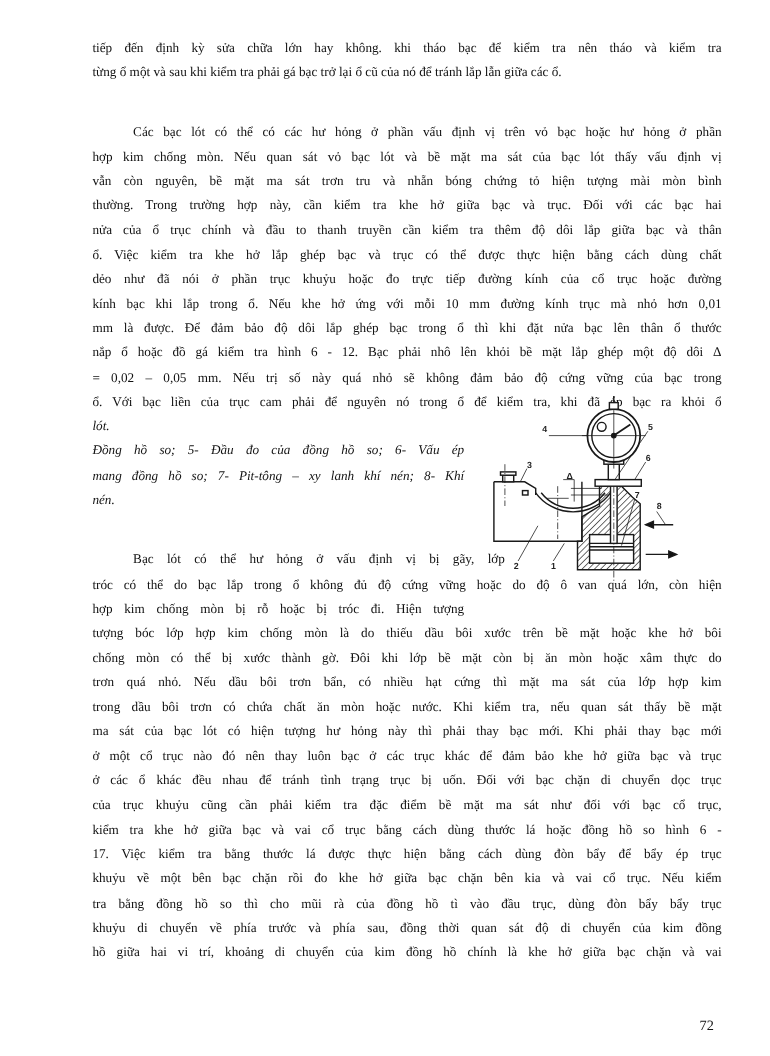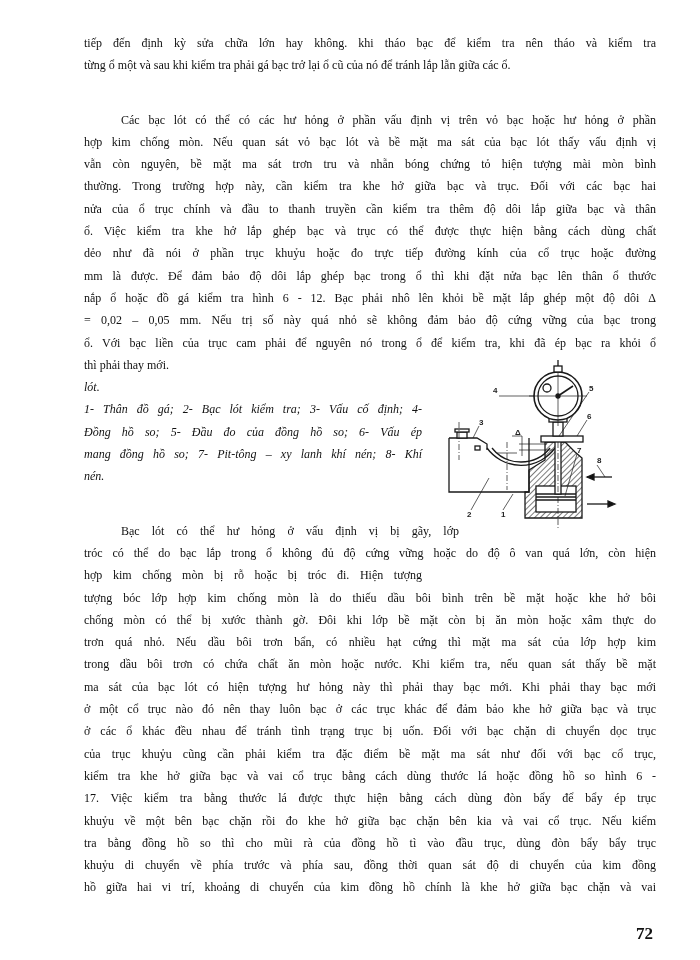--- a/index.html
+++ b/index.html
@@ -23,54 +23,53 @@
   .caption b { font-weight: bold; font-style: italic; }
   .figure {
     position: absolute; left: 437px; top: 360px; width: 215px; height: 180px;
   }
   .fig-label {
     position: absolute; font-family: "Liberation Sans", sans-serif;
     font-size: 8px; font-weight: bold; color: #222;
   }
   .page-number {
     position: absolute; left: 636px; top: 924px;
-    font-family: "Liberation Serif", serif; font-weight: bold; font-size: 17px;
+    font-family: "Liberation Serif", serif; font-weight: normal; font-size: 13px;
   }
 </style>
 </head>
 <body>
 
 <div class="page">
 
   <span class="line">tiếp đến định kỳ sửa chữa lớn hay không. khi tháo bạc để kiểm tra nên tháo và kiểm tra</span>
   <span class="line last">từng ổ một và sau khi kiểm tra phải gá bạc trở lại ổ cũ của nó để tránh lắp lẫn giữa các ổ.</span>
 
   <span class="line indent">Các bạc lót có thể có các hư hỏng ở phần vấu định vị trên vỏ bạc hoặc hư hỏng ở phần</span>
   <span class="line">hợp kim chống mòn. Nếu quan sát vỏ bạc lót và bề mặt ma sát của bạc lót thấy vấu định vị</span>
   <span class="line">vẫn còn nguyên, bề mặt ma sát trơn tru và nhẵn bóng chứng tỏ hiện tượng mài mòn bình</span>
   <span class="line">thường. Trong trường hợp này, cần kiểm tra khe hở giữa bạc và trục. Đối với các bạc hai</span>
   <span class="line">nửa của ổ trục chính và đầu to thanh truyền cần kiểm tra thêm độ dôi lắp giữa bạc và thân</span>
   <span class="line">ổ. Việc kiểm tra khe hở lắp ghép bạc và trục có thể được thực hiện bằng cách dùng chất</span>
   <span class="line">dẻo như đã nói ở phần trục khuỷu hoặc đo trực tiếp đường kính của cổ trục hoặc đường</span>
+  <span class="line">kính bạc khi lắp trong ổ. Nếu khe hở ứng với mỗi 10 mm đường kính trục mà nhỏ hơn 0,01</span>
   <span class="line">mm là được. Để đảm bảo độ dôi lắp ghép bạc trong ổ thì khi đặt nửa bạc lên thân ổ thước</span>
   <span class="line">nắp ổ hoặc đồ gá kiểm tra hình 6 - 12. Bạc phải nhô lên khỏi bề mặt lắp ghép một độ dôi Δ</span>
   <span class="line">= 0,02 – 0,05 mm. Nếu trị số này quá nhỏ sẽ không  đảm bảo độ cứng vững của bạc trong</span>
   <span class="line">ổ. Với bạc liền của trục cam phải để nguyên nó trong ổ để kiểm tra, khi đã ép bạc ra khỏi ổ</span>
-  <span class="line last">thì phải thay mới.</span>
 
   <span class="line narrow caption last">lót.</span>
-  <span class="line narrow caption">1- Thân đồ gá; 2- Bạc lót kiểm tra; 3- Vấu cố định; 4-</span>
   <span class="line narrow caption">Đồng hồ so; 5- Đầu đo của đồng hồ so; 6- Vấu ép</span>
   <span class="line narrow caption">mang đồng hồ so; 7- Pit-tông – xy lanh khí nén; 8- Khí</span>
   <span class="line narrow caption last">nén.</span>
 
   <span class="line narrow indent">Bạc lót có thể hư hỏng ở vấu định vị bị gãy, lớp</span>
   <span class="line">tróc có thể do bạc lắp trong ổ không  đủ độ cứng vững hoặc do độ ô van quá lớn, còn hiện</span>
   <span class="line narrow">hợp kim chống mòn bị rỗ hoặc bị tróc đi. Hiện tượng</span>
-  <span class="line">tượng bóc lớp hợp kim chống mòn là do thiếu dầu bôi bình trên bề mặt hoặc khe hở bôi</span>
+  <span class="line">tượng bóc lớp hợp kim chống mòn là do thiếu dầu bôi xước trên bề mặt hoặc khe hở bôi</span>
   <span class="line">chống mòn có thể bị xước thành gờ. Đôi khi lớp bề mặt còn bị ăn mòn hoặc xâm thực do</span>
   <span class="line">trơn quá nhỏ. Nếu dầu bôi trơn bẩn, có nhiều hạt cứng thì mặt ma sát của lớp hợp kim</span>
   <span class="line">trong dầu bôi trơn có chứa chất ăn mòn hoặc nước. Khi kiểm tra, nếu quan sát thấy bề mặt</span>
   <span class="line">ma sát của bạc lót có hiện tượng hư hỏng này thì phải thay bạc mới. Khi phải thay bạc mới</span>
   <span class="line">ở một cổ trục nào đó nên thay luôn bạc ở các trục khác để đảm bảo khe hở giữa bạc và trục</span>
   <span class="line">ở các ổ khác đều nhau để tránh tình trạng trục bị uốn. Đối với bạc chặn di chuyển dọc trục</span>
   <span class="line">của trục khuỷu cũng cần phải kiểm tra đặc điểm bề mặt ma sát như đối với bạc cổ trục,</span>
   <span class="line">kiểm tra khe hở giữa bạc và vai cổ trục bằng cách dùng thước lá hoặc đồng hồ so hình 6 -</span>
   <span class="line">17. Việc kiểm tra bằng thước lá được thực hiện bằng cách dùng đòn bẩy để bẩy ép trục</span>
   <span class="line">khuỷu về một bên bạc chặn rồi đo khe hở giữa bạc chặn bên kia và vai cổ trục. Nếu kiểm</span>

